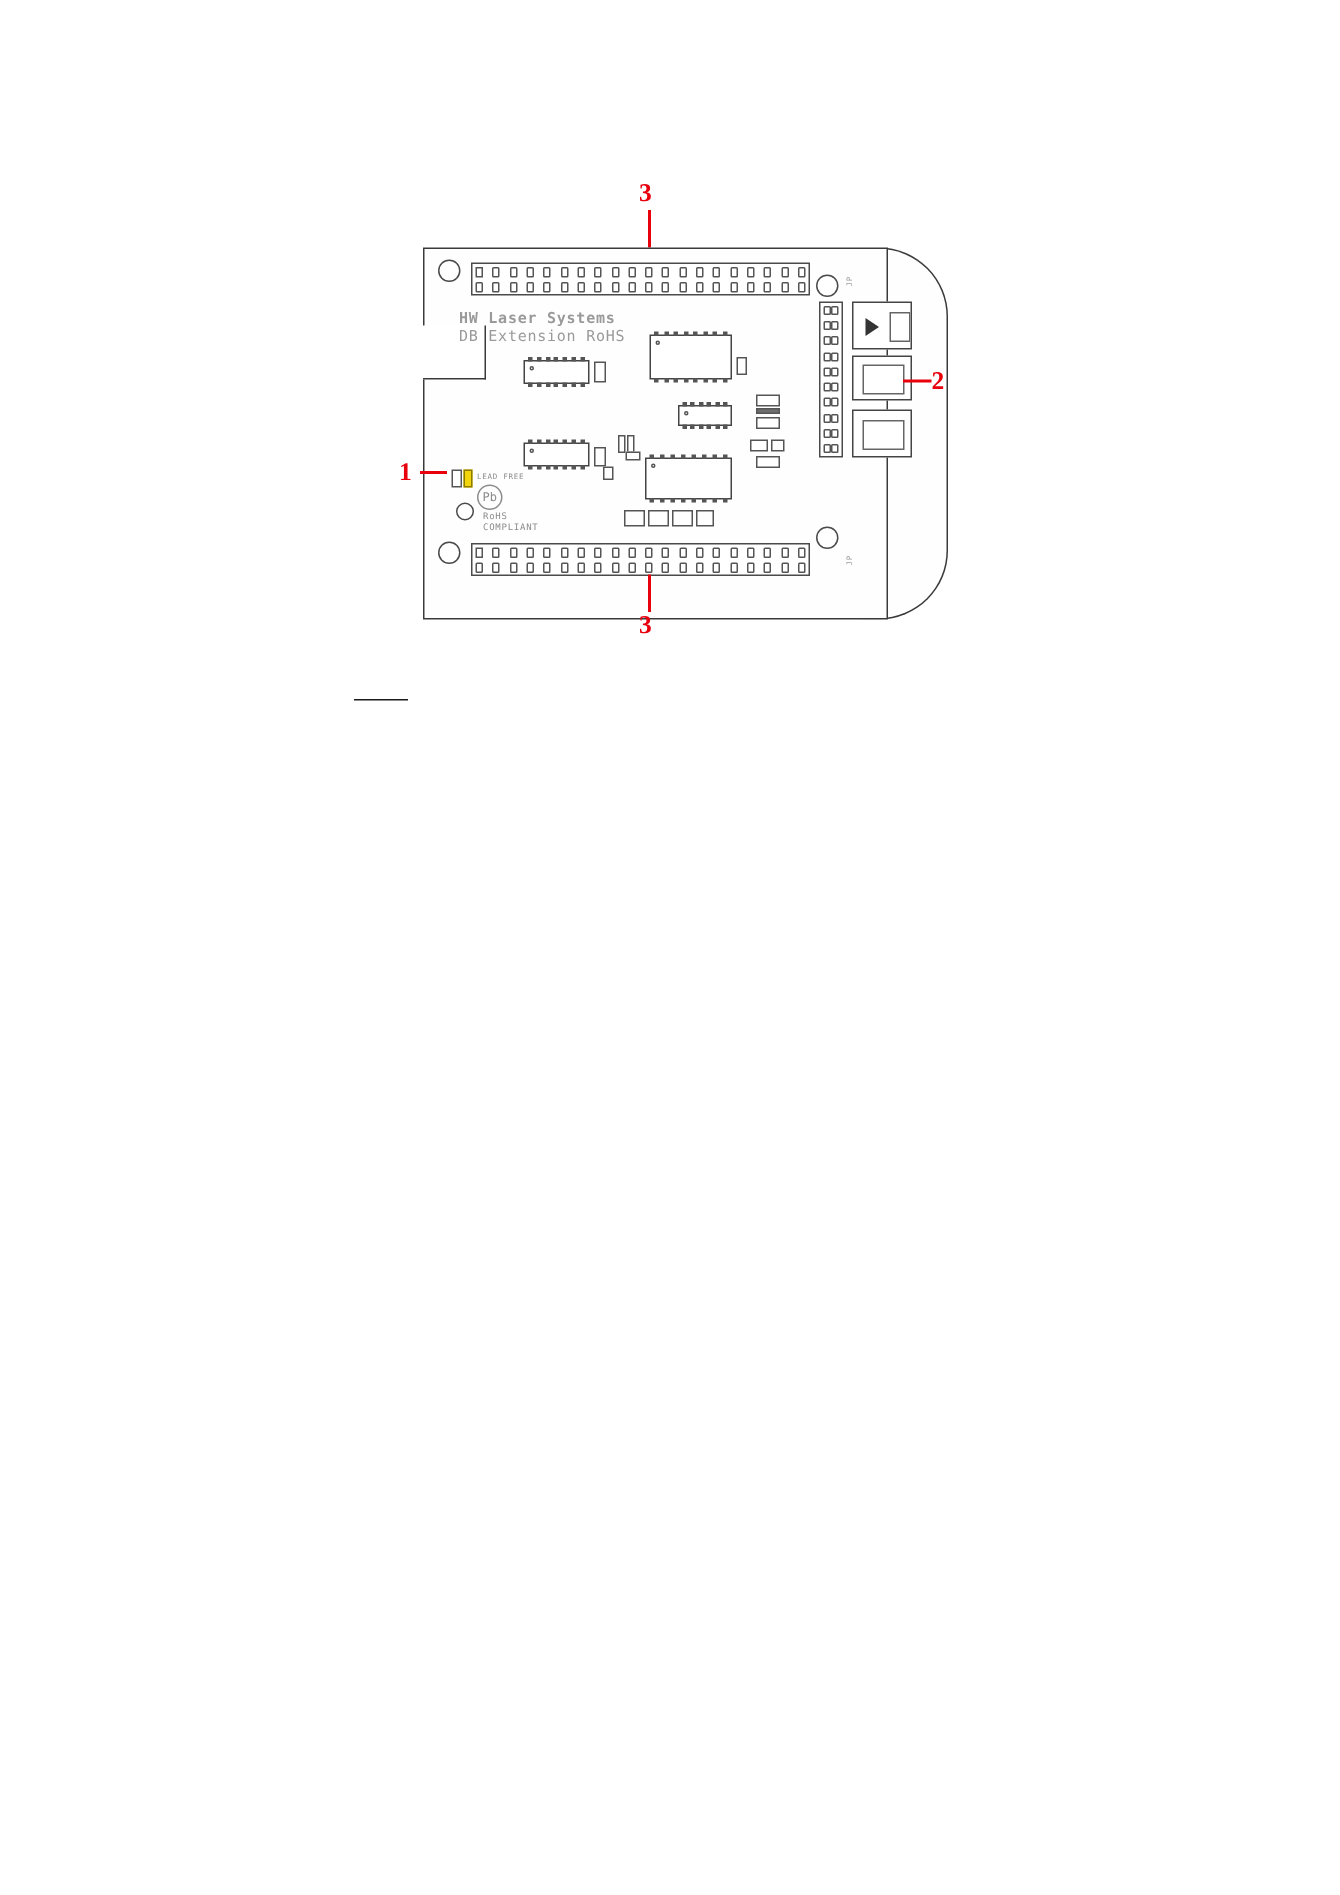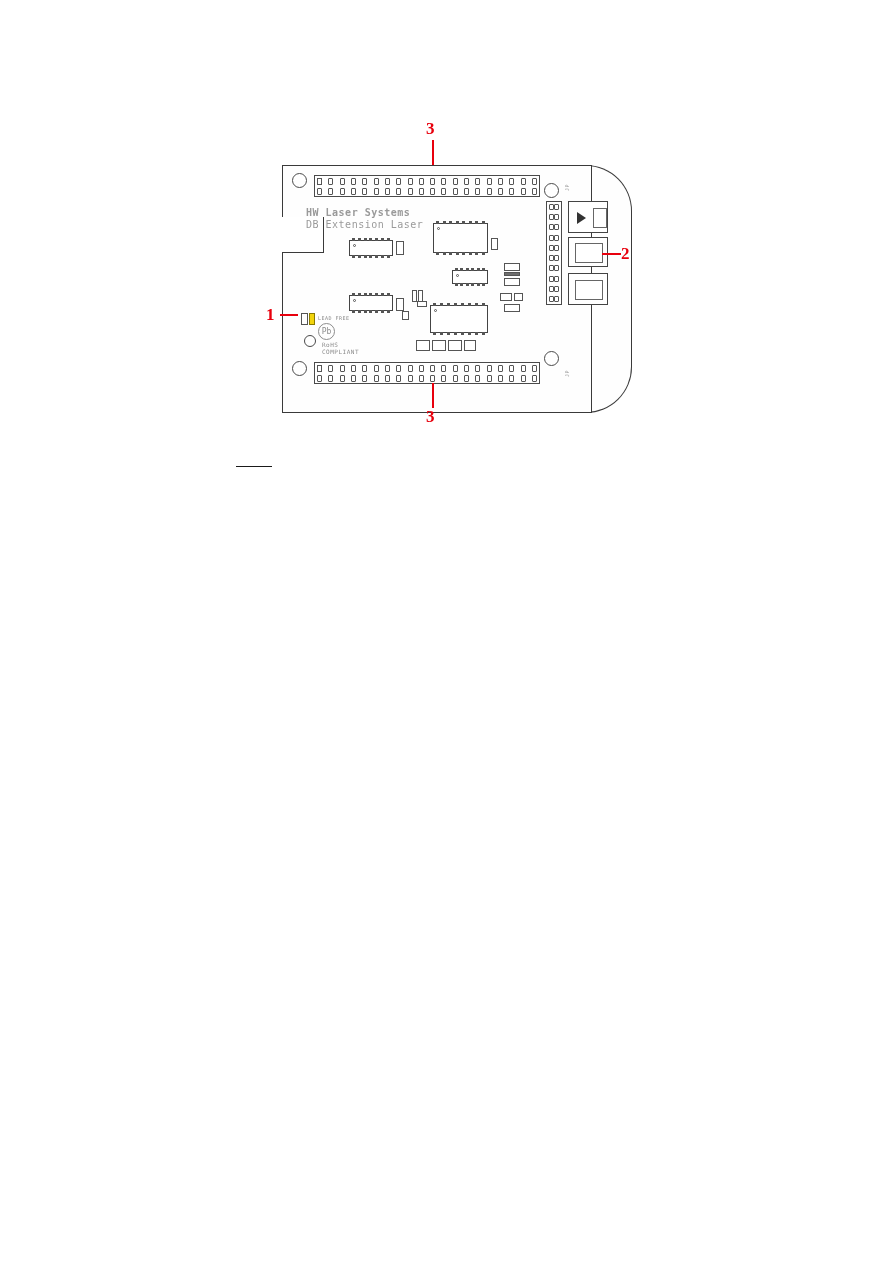--- a/index.html
+++ b/index.html
@@ -336,21 +336,21 @@
             <div class="pin"></div>
           <div class="pin"></div>
             <div class="pin"></div>
             <div class="pin"></div>
             <div class="pin"></div>
             <div class="pin"></div>
         </div>
       </div>
 
       <div class="silk title1" style="left:24px; top:42px;">HW Laser Systems</div>
-      <div class="silk title2" style="left:24px; top:54px;">DB Extension Laser</div>
+      <div class="silk title2" style="left:24px; top:54px;">DB Extension RoHS</div>
 
       <div class="silk vert" style="left:282px; top:26px;">JP</div>
       <div class="silk vert" style="left:282px; top:212px;">JP</div>
 
       <div class="ic" style="left:151px; top:58px; width:55px; height:30px;">
         <div class="legs-top">
           <div class="leg"></div>
             <div class="leg"></div>
             <div class="leg"></div>
             <div class="leg"></div>

